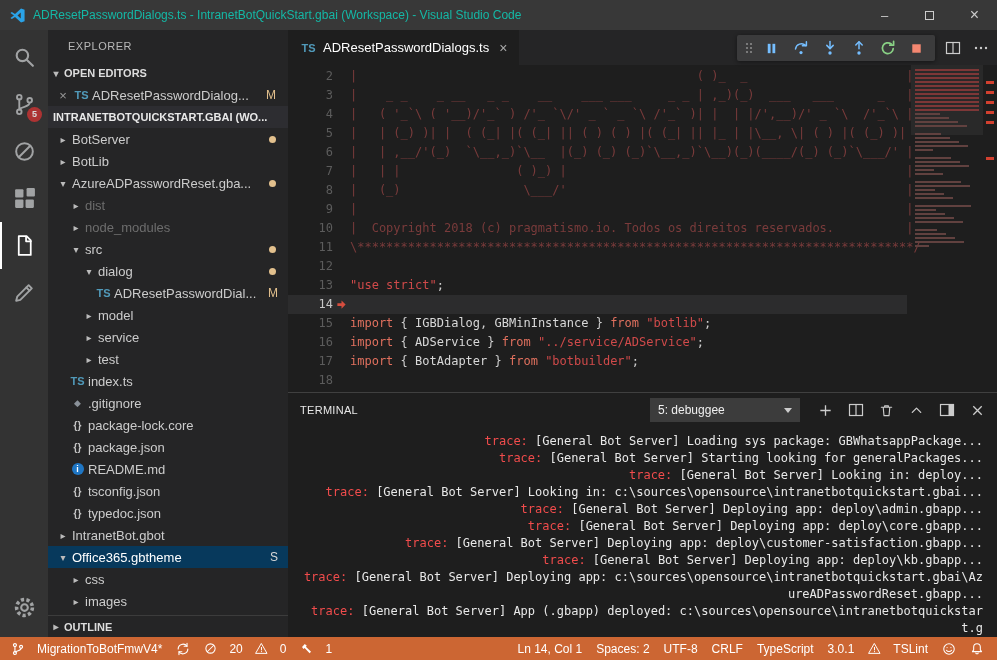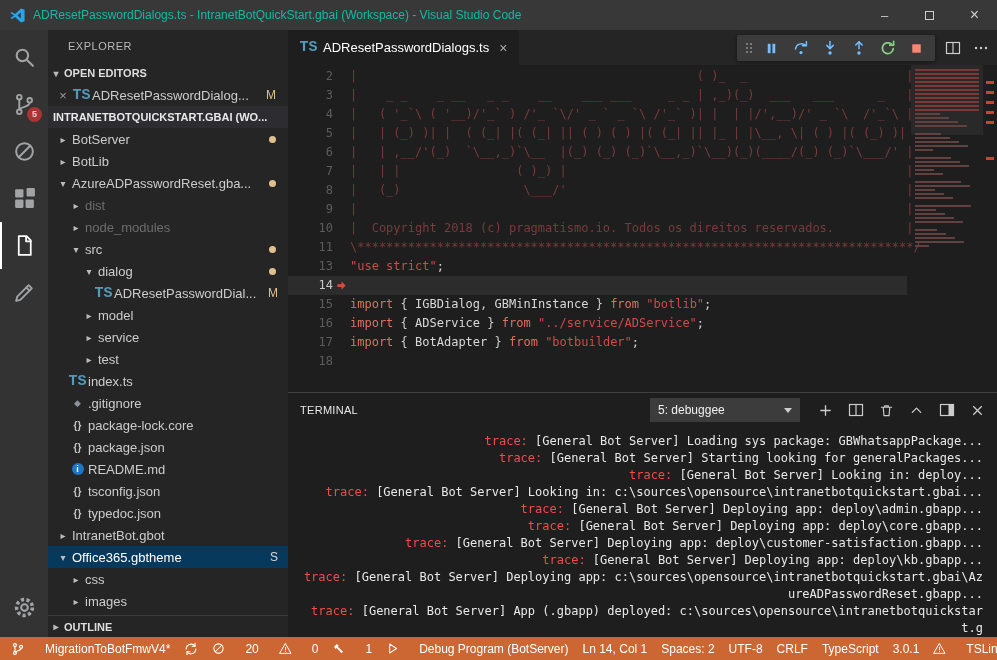--- a/index.html
+++ b/index.html
@@ -31,21 +31,21 @@
   .oe-close{color:#999;font-size:13px;width:14px;text-align:center;margin-right:3px;}
   .ws-head{height:22px;flex:0 0 22px;display:flex;align-items:center;background:#2d2d31;font-size:11px;
     font-weight:bold;color:#e9e9e9;padding-left:5px;white-space:nowrap;overflow:hidden;}
   .tree{flex:0 0 auto;}
   .tree-row{height:22px;display:flex;align-items:center;font-size:13px;color:#cccccc;white-space:nowrap;cursor:pointer;}
   .tree-row.dim{color:#6d6d6d;}
   .tree-row.selected{background:#07395C;color:#fff;}
   .chev{width:14px;flex:0 0 14px;text-align:center;font-size:10px;color:#bbb;}
   .tree-label{margin-left:2px;overflow:hidden;text-overflow:ellipsis;text-align:center;}
   .fico{width:17px;flex:0 0 17px;display:flex;align-items:center;justify-content:center;}
-  .ts-ico{color:#519aba;font-size:15px;font-weight:bold;font-family:Liberation Mono, monospace;}
+  .ts-ico{color:#519aba;font-size:11px;font-weight:bold;font-family:Liberation Sans, sans-serif;}
   .json-ico{color:#c5c5c5;font-size:10px;font-weight:bold;}
   .info-ico{width:12px;height:12px;border-radius:50%;background:#1f76c4;color:#fff;font-size:9px;
     line-height:12px;text-align:center;font-weight:bold;display:inline-block;}
   .diamond{color:#8a9199;font-size:9px;}
   .dot{width:7px;height:7px;flex:0 0 7px;border-radius:50%;background:#E2C08D;margin-left:auto;margin-right:12px;}
   .badge-letter{margin-left:auto;margin-right:10px;color:#E2C08D;font-size:12px;}
   .badge-letter.s{color:#d7d7d7;}
   .oe-item .badge-letter{margin-right:12px;}
   .outline-head{margin-top:auto;border-top:1px solid #3c3c3c;}
   
@@ -86,21 +86,21 @@
   .term-caret{margin-left:auto;width:0;height:0;border-left:4px solid transparent;border-right:4px solid transparent;border-top:5px solid #ccc;}
   .term-actions{display:flex;align-items:center;gap:15px;}
   .term-body{flex:1;padding:6px 14px 0 14px;font-family:"DejaVu Sans Mono","Liberation Mono",monospace;
     font-size:12px;line-height:17px;color:#e8e8e8;overflow:hidden;text-align:right;}
   .term-line{white-space:pre-wrap;word-break:break-all;}
   .trace{color:#f14c4c;}
   
   .statusbar{height:23px;flex:0 0 23px;background:#CC6633;display:flex;align-items:center;color:#fff;font-size:12px;}
   .sb-left{display:flex;margin-right:auto;padding-left:4px;height:23px;}
   .sb-right{display:flex;padding-right:6px;height:23px;}
-  .sb-item{display:flex;align-items:center;gap:20px;padding:0 7px;height:23px;cursor:pointer;white-space:nowrap;}
+  .sb-item{display:flex;align-items:center;gap:12px;padding:0 7px;height:23px;cursor:pointer;white-space:nowrap;}
   .sb-ico{display:flex;align-items:center;}
 </style>
 </head>
 <body>
 
 <div class="window">
 
   <div class="titlebar">
     <span class="tb-icon">
         <svg width="17" height="17" viewBox="0 0 24 24">
@@ -366,20 +366,21 @@
             <div class="code-line"><span class="gut">2</span><span class="ltxt"><span class="cmt">|                                               ( )_  _                      |</span></span></div>
             <div class="code-line"><span class="gut">3</span><span class="ltxt"><span class="cmt">|    _ _    _ __   _ _    __    ___ ___     _ _ | ,_)(_)  ___   ___      _   |</span></span></div>
             <div class="code-line"><span class="gut">4</span><span class="ltxt"><span class="cmt">|   ( '_`\ ( '__)/'_` ) /'_ `\/' _ ` _ `\ /'_` )| |  | |/',__)/' _ `\  /'_`\ |</span></span></div>
             <div class="code-line"><span class="gut">5</span><span class="ltxt"><span class="cmt">|   | (_) )| |  ( (_| |( (_| || ( ) ( ) |( (_| || |_ | |\__, \| ( ) |( (_) )|</span></span></div>
             <div class="code-line"><span class="gut">6</span><span class="ltxt"><span class="cmt">|   | ,__/'(_)  `\__,_)`\__  |(_) (_) (_)`\__,_)`\__)(_)(____/(_) (_)`\___/' |</span></span></div>
             <div class="code-line"><span class="gut">7</span><span class="ltxt"><span class="cmt">|   | |                ( )_) |                                               |</span></span></div>
             <div class="code-line"><span class="gut">8</span><span class="ltxt"><span class="cmt">|   (_)                 \___/'                                               |</span></span></div>
             <div class="code-line"><span class="gut">9</span><span class="ltxt"><span class="cmt">|                                                                            |</span></span></div>
             <div class="code-line"><span class="gut">10</span><span class="ltxt"><span class="cmt">|  Copyright 2018 (c) pragmatismo.io. Todos os direitos reservados.          |</span></span></div>
             <div class="code-line"><span class="gut">11</span><span class="ltxt"><span class="cmt">\*****************************************************************************/</span></span></div>
+            <div class="code-line"><span class="gut">12</span><span class="ltxt"><span class="cmt"></span></span></div>
             <div class="code-line"><span class="gut">13</span><span class="ltxt"><span class="t-str">"use strict"</span><span class="t-pun">;</span></span></div>
             <div class="code-line current"><span class="gut">14<span class="dbg-arrow"><svg width="11" height="11" viewBox="0 0 16 16">
                     <path d="M2 6h6V2l6 6-6 6v-4H2z" fill="#d64d3e"></path>
                   </svg></span></span><span class="ltxt"><span class="cmt"></span></span></div>
             <div class="code-line"><span class="gut">15</span><span class="ltxt"><span class="t-kw">import</span><span class="t-pun"> { </span><span class="t-id">IGBDialog</span><span class="t-pun">, </span><span class="t-id">GBMinInstance</span><span class="t-pun"> } </span><span class="t-kw">from</span><span class="t-pun"> </span><span class="t-str">"botlib"</span><span class="t-pun">;</span></span></div>
             <div class="code-line"><span class="gut">16</span><span class="ltxt"><span class="t-kw">import</span><span class="t-pun"> { </span><span class="t-id">ADService</span><span class="t-pun"> } </span><span class="t-kw">from</span><span class="t-pun"> </span><span class="t-str">"../service/ADService"</span><span class="t-pun">;</span></span></div>
             <div class="code-line"><span class="gut">17</span><span class="ltxt"><span class="t-kw">import</span><span class="t-pun"> { </span><span class="t-id">BotAdapter</span><span class="t-pun"> } </span><span class="t-kw">from</span><span class="t-pun"> </span><span class="t-str">"botbuilder"</span><span class="t-pun">;</span></span></div>
             <div class="code-line"><span class="gut">18</span><span class="ltxt"><span class="cmt"></span></span></div>
           </div>
         <div class="minimap" id="minimap">
@@ -533,28 +534,20 @@
           <span>0</span>
         </div>
         <div class="sb-item">
           <span class="sb-ico">
             <svg width="13" height="13" viewBox="0 0 16 16" fill="#ffffff">
               <path d="M2.5 6.3l3.4-3.8 2.5 2-1.2 1.4 6.4 6-1.8 1.9-6.1-6.3-1.4 1z"></path>
             </svg>
           </span>
           <span>1</span>
         </div>
-        <div class="sb-item">
-          <span class="sb-ico">
-            <svg width="13" height="13" viewBox="0 0 16 16" fill="none" stroke-linecap="round" stroke-linejoin="round" stroke="#ffffff" stroke-width="1.3">
-              <path d="M4.5 2.5l8.5 5.5-8.5 5.5z"></path>
-            </svg>
-          </span>
-          <span>Debug Program (BotServer)</span>
-        </div>
       </div>
     <div class="sb-right" id="status-right">
         <div class="sb-item">
           <span>Ln 14, Col 1</span>
         </div>
         <div class="sb-item">
           <span>Spaces: 2</span>
         </div>
         <div class="sb-item">
           <span>UTF-8</span>

